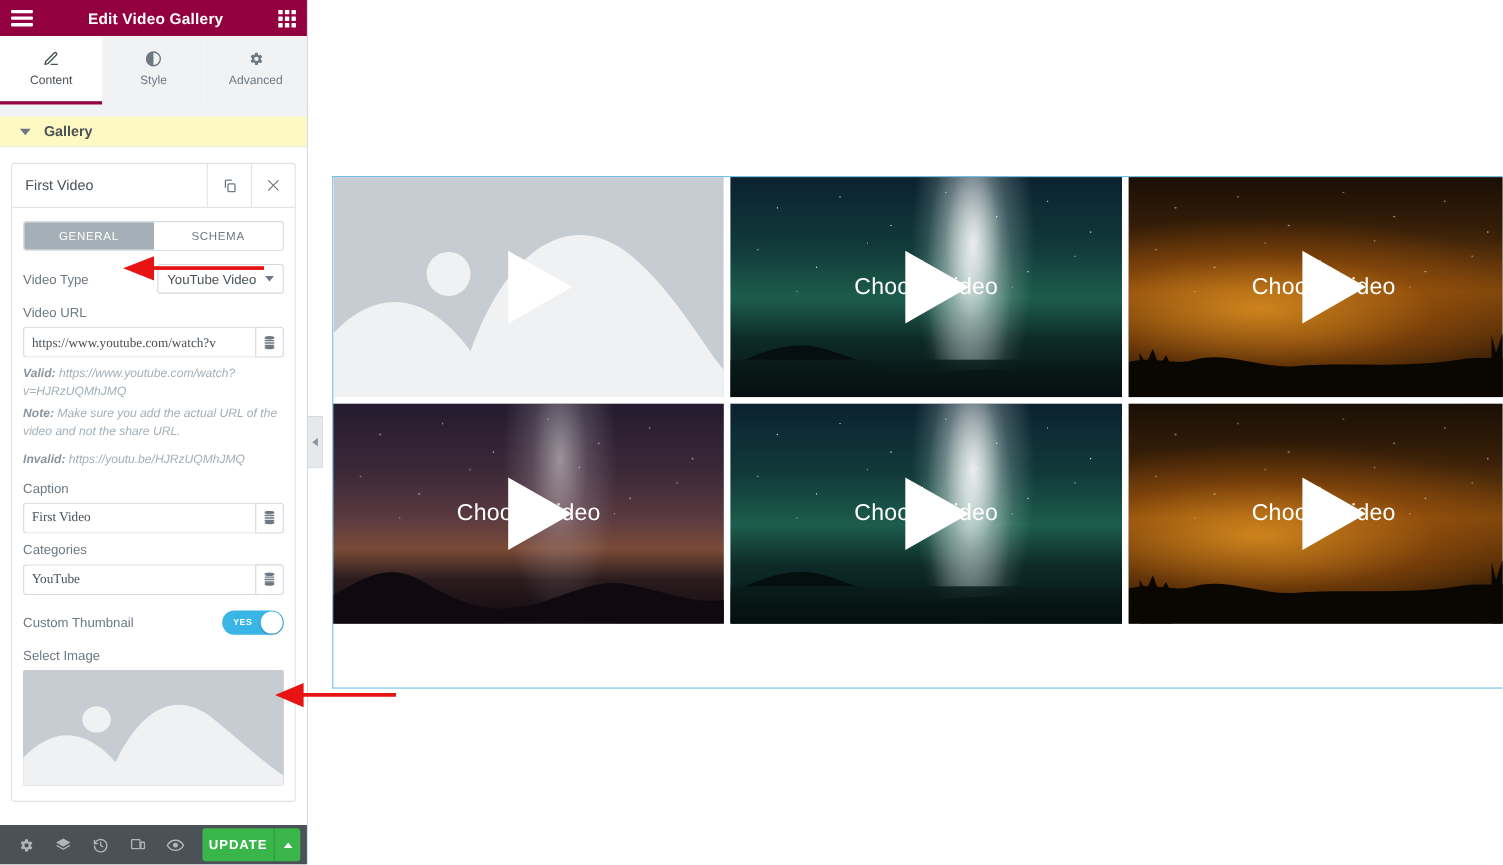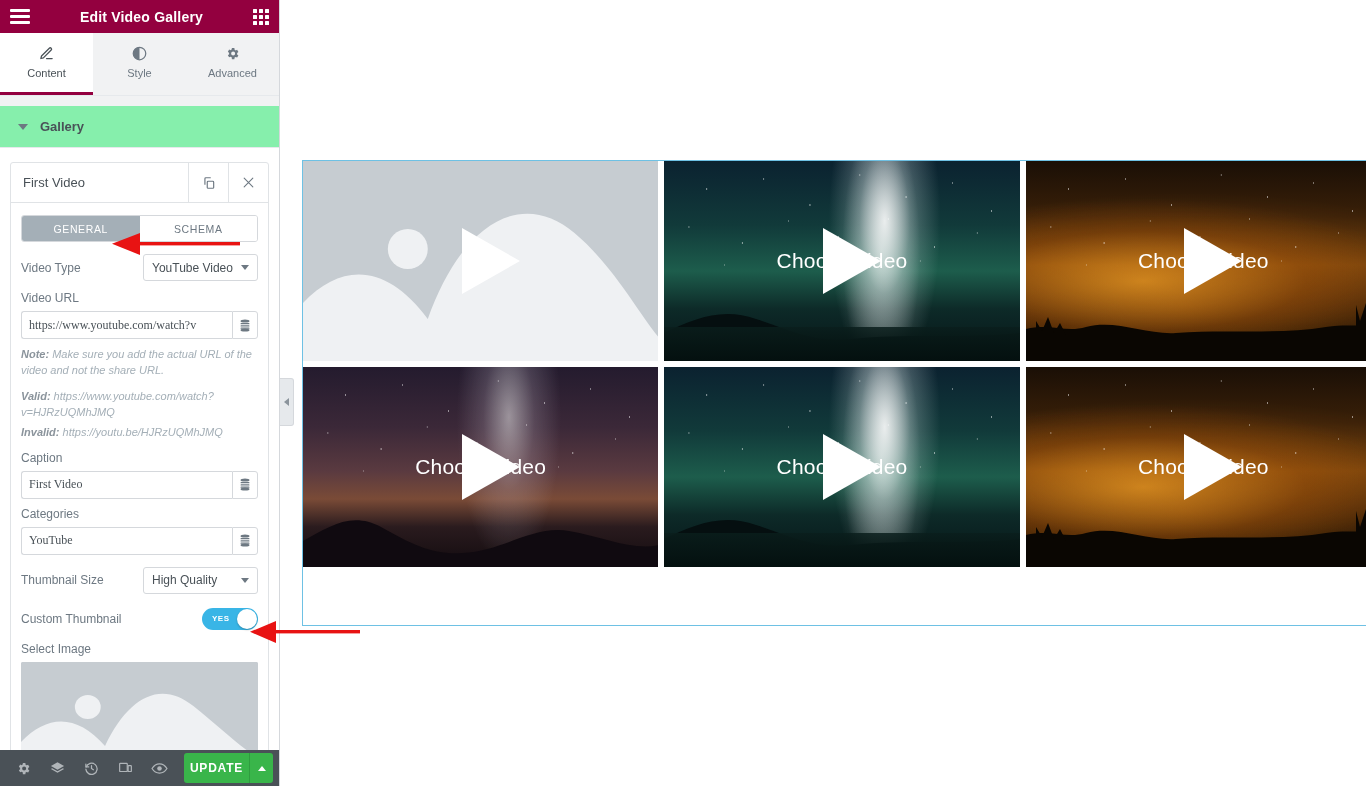--- a/index.html
+++ b/index.html
@@ -41,22 +41,22 @@
   .ptab { flex: 1; display: flex; flex-direction: column; align-items: center;
     justify-content: center; gap: 6px; cursor: pointer; color: #6d7882;
     background: #f1f2f3; border-bottom: 3px solid transparent; }
   .ptab.active { background: #ffffff; border-bottom-color: #93003f; color: #495157; }
   .ptab .lbl { font-size: 11px; }
   .ptab svg { display: block; }
 
   #section-gap { height: 10px; background: #f1f2f3; flex: none; }
 
   #section-head {
-    height: 42px; display: flex; align-items: center; gap: 12px;
-    padding: 0 18px; background: #86efac; border-bottom: 1px solid #e6e9ec; flex: none;
+    height: 28px; display: flex; align-items: center; gap: 12px;
+    padding: 0 18px; background: #fef9c3; border-bottom: 1px solid #e6e9ec; flex: none;
   }
   #section-head .caret { width: 0; height: 0; border-left: 5px solid transparent;
     border-right: 5px solid transparent; border-top: 6px solid #6d7882; }
   #section-head .txt { font-size: 13px; font-weight: bold; color: #495157; }
 
   #panel-body { flex: 1; overflow: hidden; position: relative; padding: 14px 10px 0 10px;
      background:#fff; }
 
   .repeater-item { border: 1px solid #e0e3e6; border-radius: 3px; background: #fff; }
   .repeater-head { display: flex; height: 40px; align-items: stretch;
@@ -294,25 +294,25 @@
               <svg width="12" height="13" viewBox="0 0 24 26" fill="#6d7882">
                   <ellipse cx="12" cy="4" rx="9" ry="3.2"></ellipse>
                   <rect x="3" y="8" width="18" height="2.6" rx="1.3"></rect>
                   <rect x="3" y="12.5" width="18" height="2.6" rx="1.3"></rect>
                   <rect x="3" y="17" width="18" height="2.6" rx="1.3"></rect>
                   <ellipse cx="12" cy="22" rx="9" ry="3.2"></ellipse>
                 </svg>
             </div>
           </div>
 
+          <p class="note tight">
+            <b>Valid:</b><span> https://www.youtube.com/watch?v=HJRzUQMhJMQ</span>
+          </p>
           <p class="note">
             <b>Note:</b><span> Make sure you add the actual URL of the video and not the share URL.</span>
-          </p>
-          <p class="note tight">
-            <b>Valid:</b><span> https://www.youtube.com/watch?v=HJRzUQMhJMQ</span>
           </p>
           <p class="note">
             <b>Invalid:</b><span> https://youtu.be/HJRzUQMhJMQ</span>
           </p>
 
           <label class="field-label">Caption</label>
           <div class="inputwrap">
             <input type="text" value="First Video" style="">
             <div class="tagbtn">
               <svg width="12" height="13" viewBox="0 0 24 26" fill="#6d7882">
@@ -332,27 +332,20 @@
               <svg width="12" height="13" viewBox="0 0 24 26" fill="#6d7882">
                   <ellipse cx="12" cy="4" rx="9" ry="3.2"></ellipse>
                   <rect x="3" y="8" width="18" height="2.6" rx="1.3"></rect>
                   <rect x="3" y="12.5" width="18" height="2.6" rx="1.3"></rect>
                   <rect x="3" y="17" width="18" height="2.6" rx="1.3"></rect>
                   <ellipse cx="12" cy="22" rx="9" ry="3.2"></ellipse>
                 </svg>
             </div>
           </div>
 
-          <div class="row" style="margin-top:12px">
-            <span class="lbl-sm">Thumbnail Size</span>
-            <div class="select">
-              <span>High Quality</span>
-              <span class="arr"></span>
-            </div>
-          </div>
 
           <div class="row" style="margin-top:14px">
             <span class="lbl-sm">Custom Thumbnail</span>
             <div class="toggle">
               <span class="tlabel">YES</span>
               <span class="knob"></span>
             </div>
           </div>
 
           <label class="field-label" style="margin-top:12px">Select Image</label>

